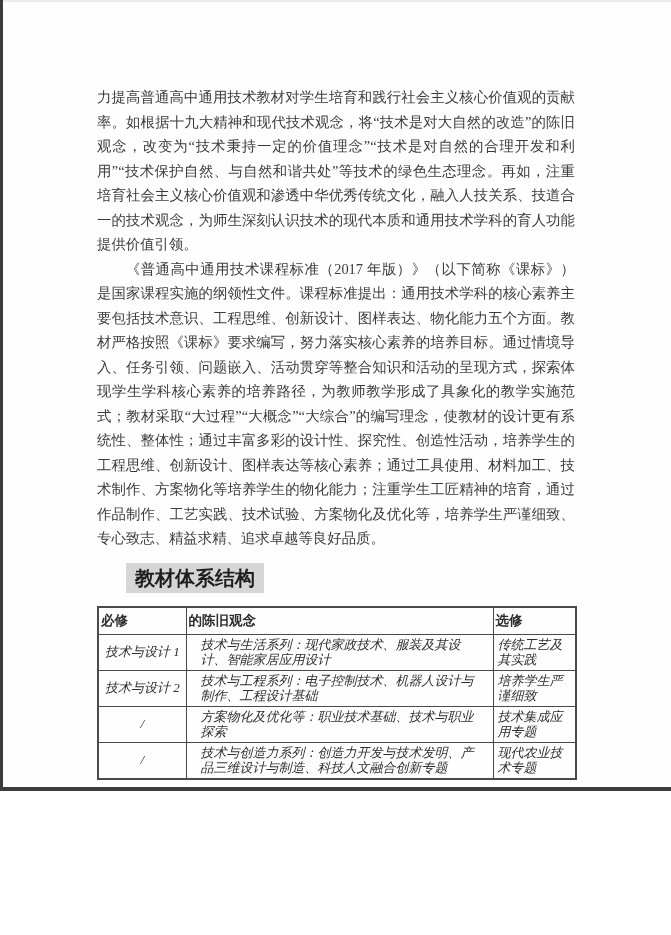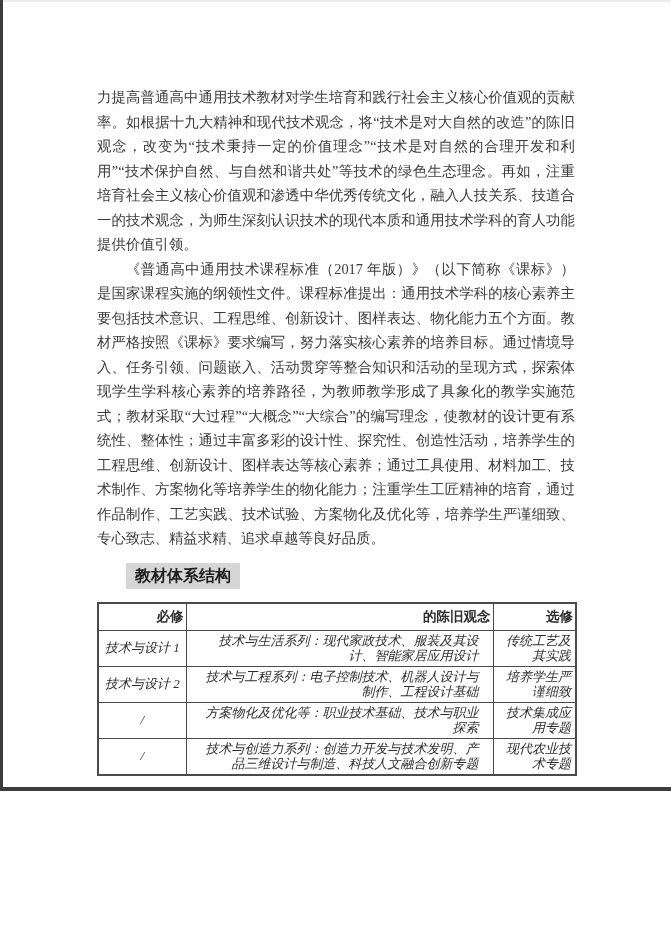--- a/index.html
+++ b/index.html
@@ -32,21 +32,21 @@
   }
   .para { margin: 0; text-indent: 2em; }
   .para.no-indent { text-indent: 0; }
 
   .section-header-wrap { margin: 12px 0 13px 29px; }
   .section-header {
     display: inline-block;
     background: #d6d6d6;
     color: #1e1e1e;
     font-weight: bold;
-    font-size: 16px;
+    font-size: 20px;
     line-height: 1;
     padding: 5px 9px 5px 9px;
   }
 
   table.modules {
     border-collapse: collapse;
     table-layout: fixed;
     width: 478px;
     margin-top: 1px;
     border: 2px solid #4a4a4a;
@@ -57,26 +57,26 @@
   }
   table.modules th, table.modules td {
     border: 1px solid #4a4a4a;
     vertical-align: middle;
   }
   table.modules th {
     font-style: normal;
     font-weight: bold;
     font-size: 13.5px;
     height: 24px;
-    text-align: right;
+    text-align: left;
     padding: 1px 2px;
   }
   table.modules td.c1 { text-align: center; padding: 2px 3px; }
-  table.modules td.c2 { text-align: right; padding: 2px 14px; }
-  table.modules td.c3 { text-align: right; padding: 2px 4px; }
+  table.modules td.c2 { text-align: left; padding: 2px 14px; }
+  table.modules td.c3 { text-align: left; padding: 2px 4px; }
   col.col1 { width: 88px; }
   col.col2 { width: 307px; }
   col.col3 { width: 83px; }
 
   .page-number {
     position: absolute;
     left: 97px; top: 845px;
     font-family: "Liberation Sans", "DejaVu Sans", sans-serif;
     font-size: 16px;
     color: #5c6066;

